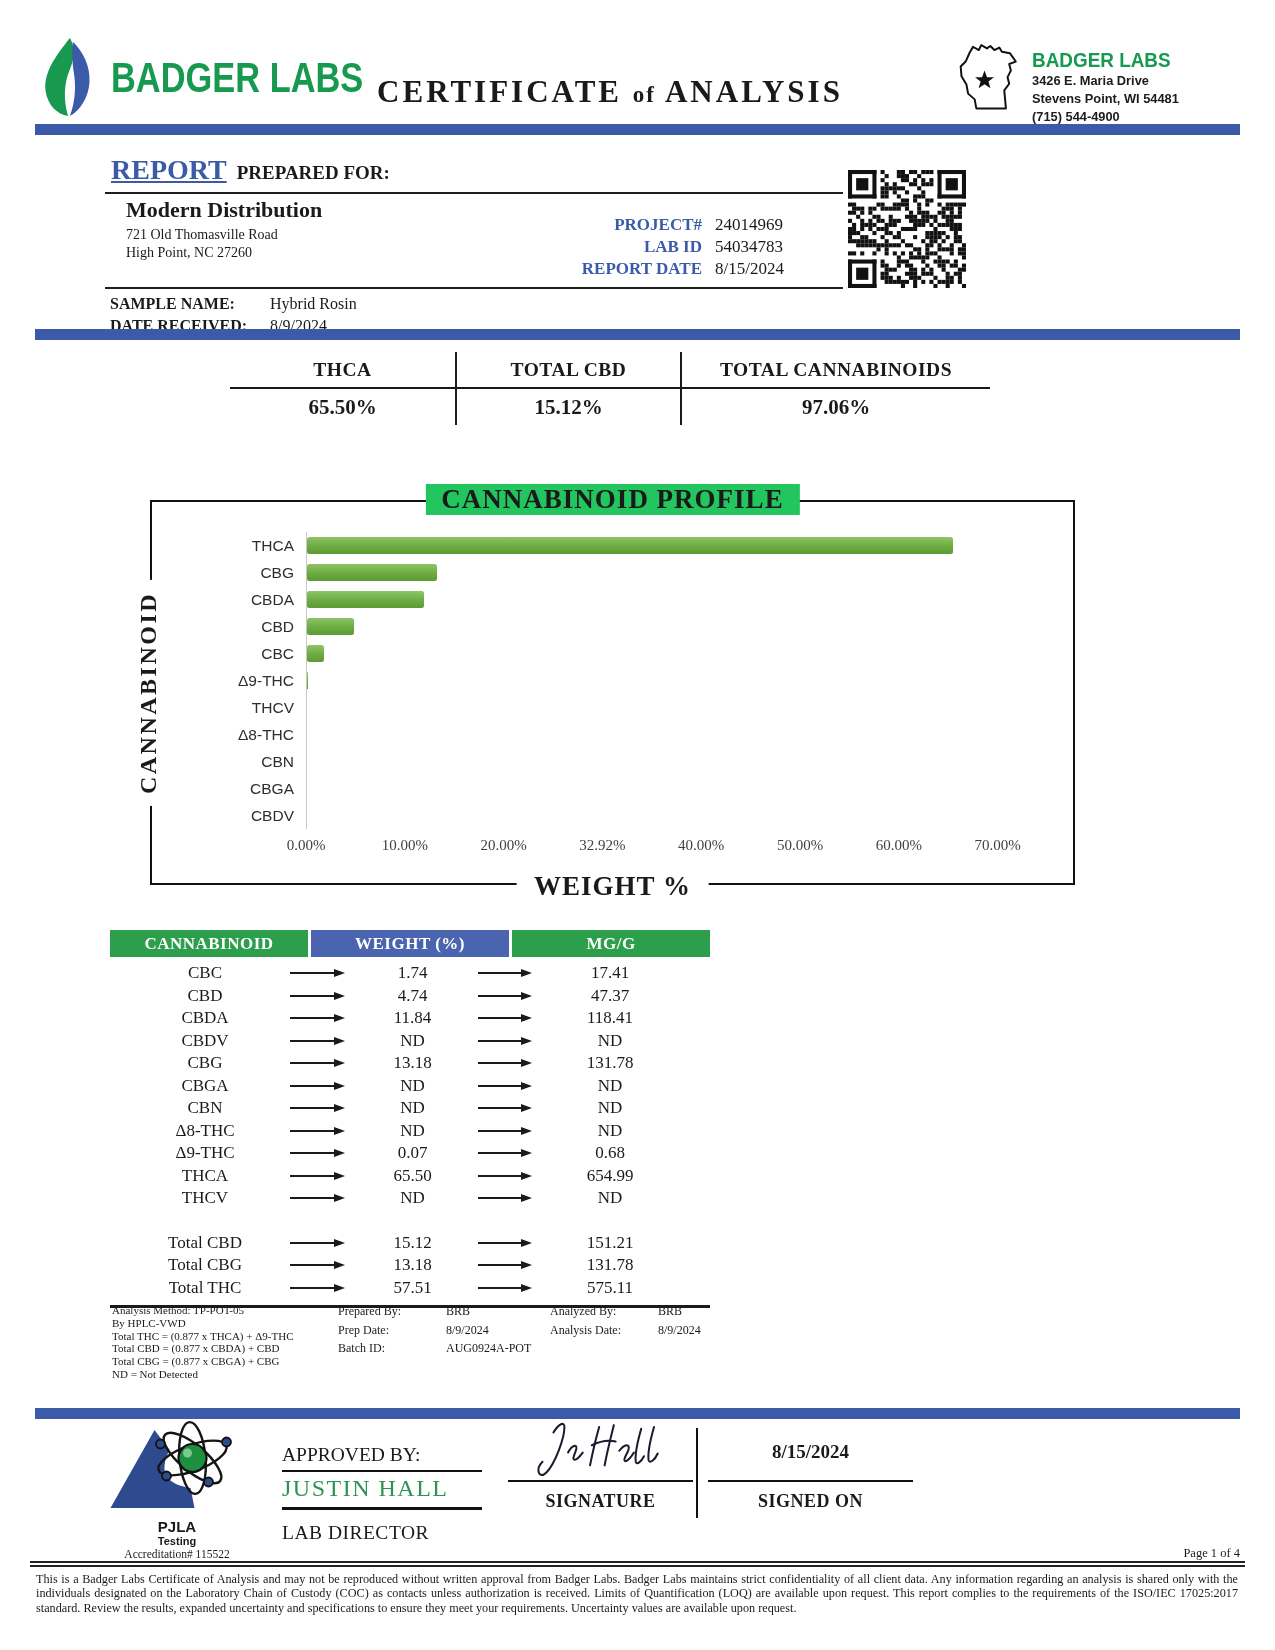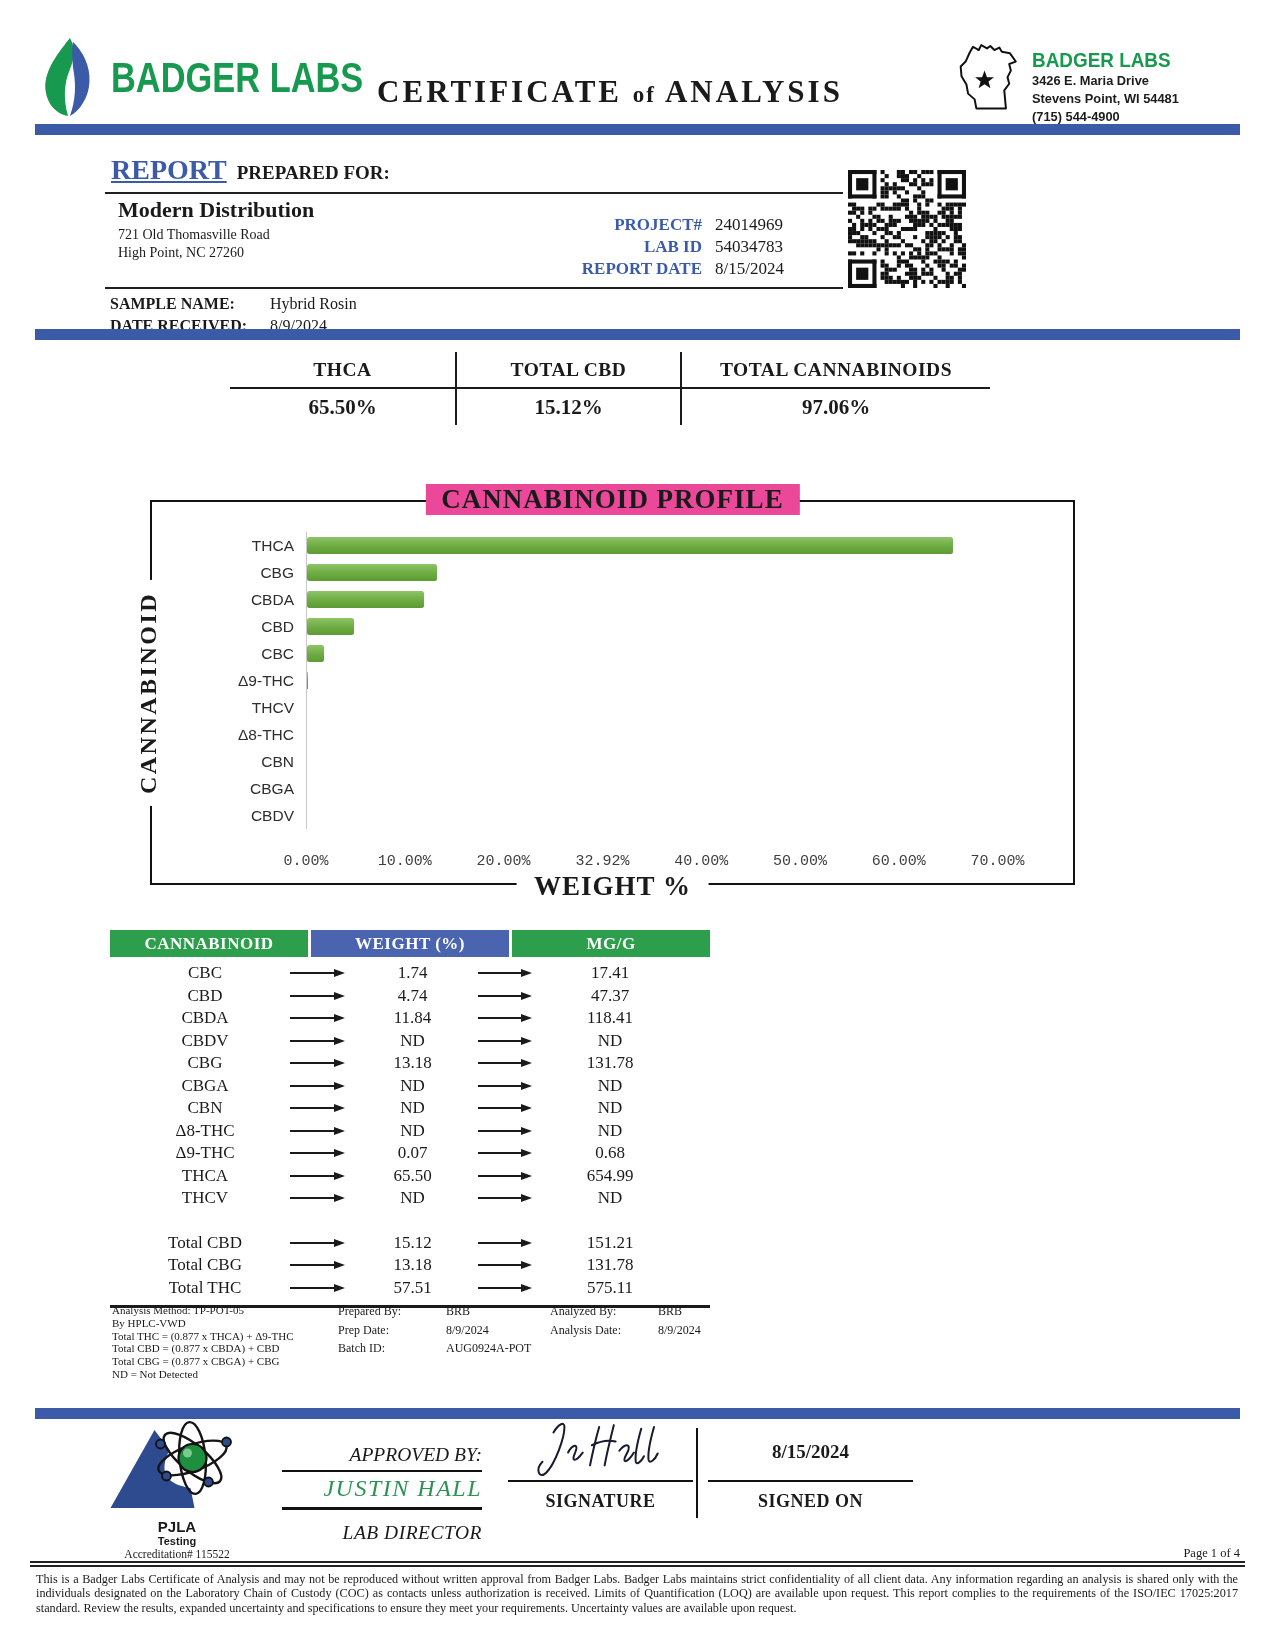--- a/index.html
+++ b/index.html
@@ -23,21 +23,21 @@
               color:#17994f; transform:scaleX(.9); transform-origin:left; white-space:nowrap; }
   .lab-addr { font-family:"Liberation Sans", sans-serif; font-weight:700; font-size:13.5px;
               color:#1c1c1c; line-height:1.32; transform:scaleX(.95); transform-origin:left; white-space:nowrap; }
   .bluebar { position:absolute; left:35px; width:1205px; height:11px; background:#3b5ba9; }
 
   
   .rp-heading { position:absolute; left:105px; top:154px;margin-left:6px; }
   .rp-word { color:#3b5ba9; font-weight:700; font-size:28px; text-decoration:underline; }
   .rp-rest { font-weight:700; font-size:19px; margin-left:6px; }
   .hrule { position:absolute; height:2px; background:#1f1f1f; }
-  .client { position:absolute; left:118px; top:197px;font-family:Liberation Serif, serif; }
+  .client { position:absolute; left:126px; top:197px;font-family:Liberation Serif, serif; }
   .client-name { font-weight:700; font-size:22px; margin-bottom:3px; }
   .client-addr { font-size:14px; line-height:1.28; }
   .meta { position:absolute; left:420px; top:214px; width:392px; }
   .meta-row { display:flex; height:22px; align-items:center; }
   .meta-label { flex:1; text-align:right; color:#3b5ba9; font-weight:700; font-size:17px; }
   .meta-value { width:110px; padding-left:13px; font-size:17px; }
   .qr { position:absolute; left:848px; top:170px; width:118px; height:118px; }
   .sample { position:absolute; left:110px; top:293px; }
   .srow { display:flex; height:22px; align-items:center; font-size:16px; }
   .slabel { width:160px; font-weight:700; }
@@ -48,39 +48,39 @@
   .sum-col.b { border-left:2px solid #1a1a1a; }
   .sum-h { height:37px; display:flex; align-items:center; justify-content:center;
            font-weight:700; font-size:19.5px; letter-spacing:.5px; border-bottom:2.5px solid #1a1a1a; }
   .sum-v { height:36px; display:flex; align-items:center; justify-content:center;
            font-weight:700; font-size:21px; }
 
   
   .chart-frame { position:absolute; left:150px; top:500px; width:925px; height:385px;
                  border:2.5px solid #111; }
   .chart-title { position:absolute; top:-18px; left:50%; transform:translateX(-50%);
-                 background:#ec4899; padding:0 16px; font-weight:700; font-size:27px;
+                 background:#22c55e; padding:0 16px; font-weight:700; font-size:27px;
                  letter-spacing:1px; white-space:nowrap; }
   .chart-ylabel-wrap { position:absolute; left:-17px; top:50%; transform:translateY(-50%);
                        background:#fff; padding:12px 0; }
   .chart-ylabel { writing-mode:vertical-rl; transform:rotate(180deg); display:block;
                   font-weight:700; font-size:24px; letter-spacing:2.5px; }
   .chart-xlabel { position:absolute; bottom:-19px; left:50%; transform:translateX(-50%);
                   background:#fff; padding:0 18px; font-weight:700; font-size:27px;
                   letter-spacing:1px; white-space:nowrap; }
   .chart-inner { position:absolute; left:46px; top:30px; right:26px; }
   .crow { display:flex; align-items:center; height:27px; }
   .clab { width:108px; text-align:right; padding-right:12px;
           font-family:"Liberation Sans", sans-serif; font-size:15.5px; color:#2e2e2e; }
   .cbarzone { flex:1; position:relative; height:100%; border-left:1.5px solid #c9c9c9; }
   .cbar { position:absolute; left:0; top:5px; bottom:5px; border-radius:2.5px;
           background:linear-gradient(180deg,#8fc468 0%,#6fae44 50%,#5d9a33 100%); }
   .chart-ticks { position:relative; margin-left:108px; height:22px; margin-top:8px; }
-  .ctick { position:absolute; transform:translateX(-50%); top:16px;
-           font-family:Liberation Mono, monospace; font-size:15px; color:#3f3f3f; white-space:nowrap; }
+  .ctick { position:absolute; transform:translateX(-50%); top:0;
+           font-family:Liberation Serif, serif; font-size:15px; color:#3f3f3f; white-space:nowrap; }
 
   
   .dtable { position:absolute; left:110px; top:930px; width:600px; border-bottom:3px solid #1a1a1a;
             padding-bottom:6px; }
   .dthead { display:flex; gap:3px; }
   .th { flex:1; height:27px; display:flex; align-items:center; justify-content:center;
         color:#fff; font-weight:700; font-size:17px; letter-spacing:.5px; }
   .dtbody { margin-top:5px; }
   .dttotals { margin-top:22px; }
   .trow { display:flex; align-items:center; height:22.5px; padding:0 35px 0 20px; font-size:17px; }
@@ -101,21 +101,21 @@
   .fn-mid .fn-label { width:108px; }
   .fn-right .fn-label { width:108px; }
   .fn-value { flex:1; }
 
   
   .pjla { position:absolute; left:92px; top:1418px; width:170px; text-align:center; }
   .pjla svg { width:155px; height:95px; }
   .pjla-name { font-family:"Liberation Sans", sans-serif; font-weight:700; font-size:15px; margin-top:1px; }
   .pjla-sub { font-family:"Liberation Sans", sans-serif; font-weight:700; font-size:11px; }
   .pjla-acc { font-size:11.5px; margin-top:1px; }
-  .approve { position:absolute; left:282px; top:1444px; width:200px; text-align:right;font-style:italic; }
+  .approve { position:absolute; left:282px; top:1444px; width:200px; text-align:left; }
   .ap-label { font-size:19.5px; border-bottom:2px solid #111; padding-bottom:4px; }
   .ap-name { color:#2c9355; font-size:24px; letter-spacing:1.5px; padding:3px 0 5px;
              border-bottom:3px solid #111; }
   .ap-title { font-size:19.5px; padding-top:12px; letter-spacing:.5px; }
   .sigblock { position:absolute; left:508px; top:1424px; width:185px; text-align:center; }
   .sigbox { height:58px; border-bottom:2.5px solid #111; display:flex; align-items:flex-end;
             justify-content:center; }
   .sig-label { font-weight:700; font-size:18px; letter-spacing:.5px; margin-top:9px; }
   .vline { position:absolute; left:696px; top:1428px; width:2px; height:90px; background:#111; }
   .signedon { position:absolute; left:708px; top:1424px; width:205px; text-align:center; }

